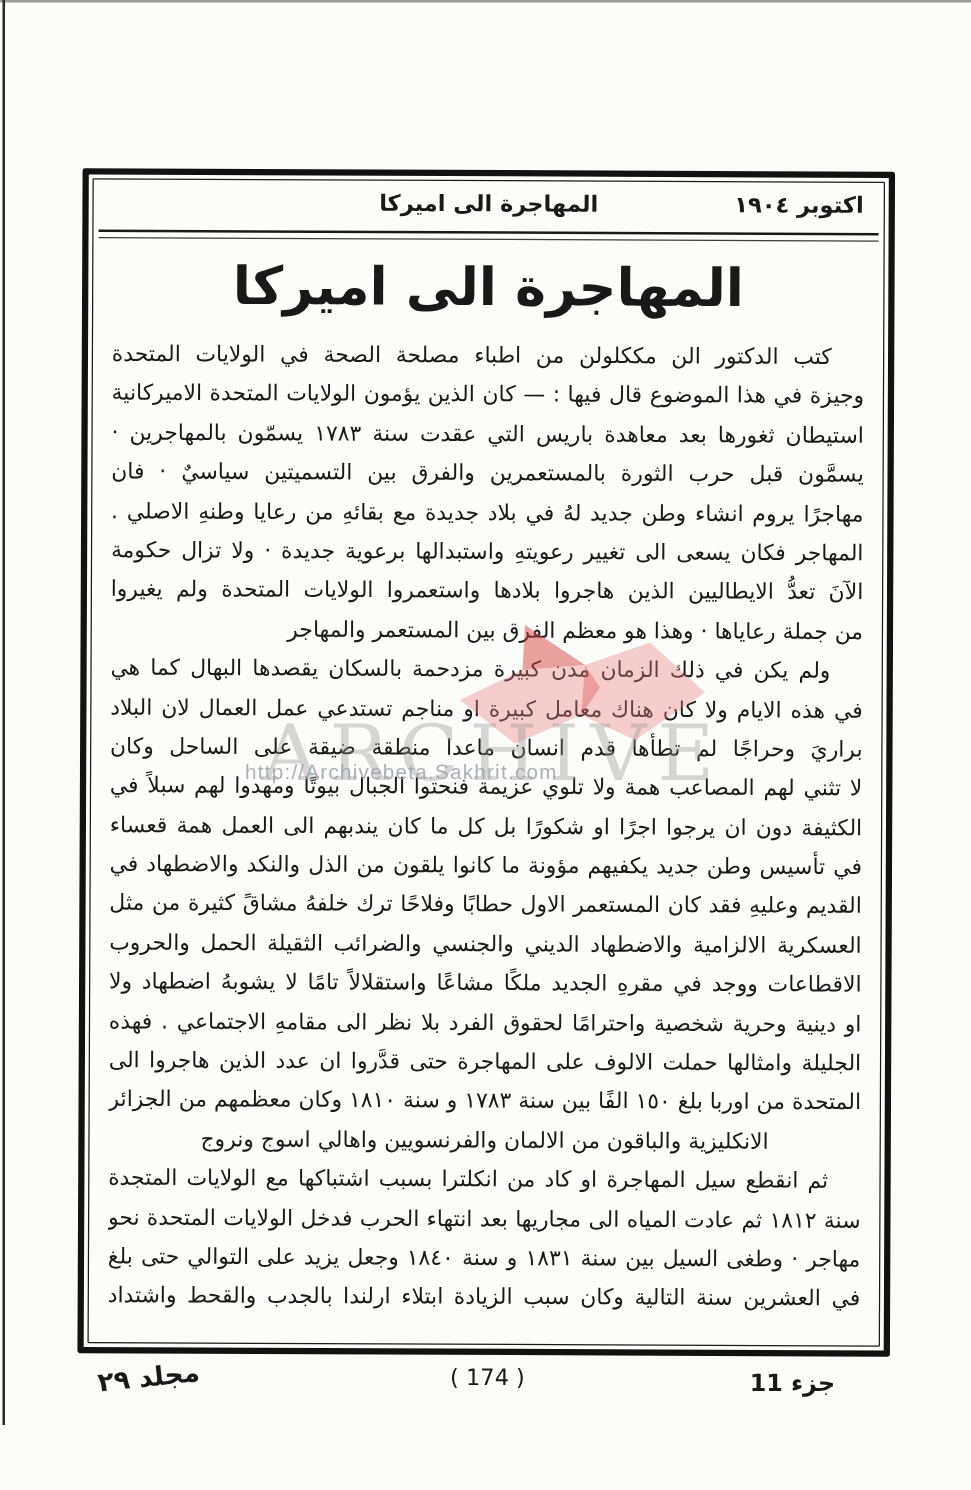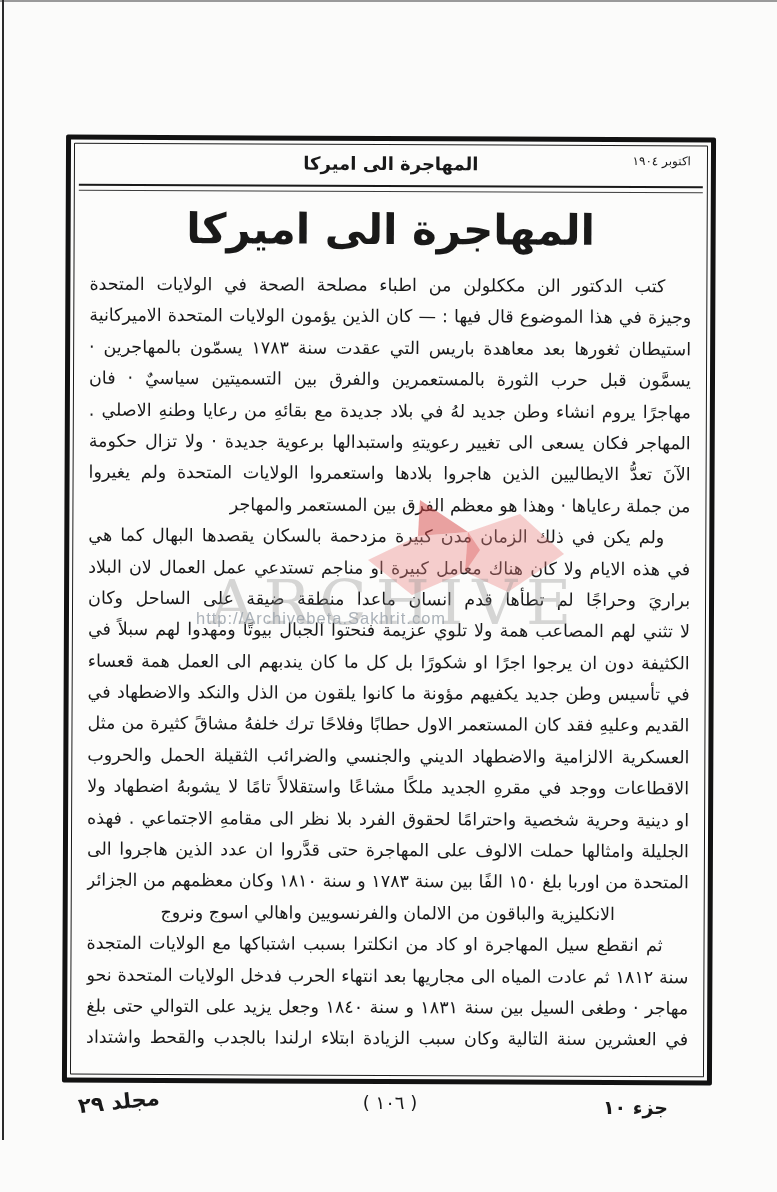--- a/index.html
+++ b/index.html
@@ -21,21 +21,21 @@
     background:#fcfcfb;
   }
   .frame-inner{
     position:absolute;inset:3px;
     border:1px solid #1c1c1c;border-radius:1px;
   }
 
   
   .runhead{position:relative;height:40px;direction:rtl;}
   .runhead .date{
-    position:absolute;right:16px;top:8px;font-size:12px;font-weight:normal;
+    position:absolute;right:16px;top:8px;font-size:18px;font-weight:bold;
   }
   .runhead .rtitle{
     position:absolute;left:0;right:0;top:8px;text-align:center;
     font-size:18px;font-weight:bold;
   }
   .head-rule{margin:0 4px;height:4px;border-top:2px solid #1a1a1a;border-bottom:1px solid #3c3c3c;}
 
   
   .title{
     direction:rtl;text-align:center;margin-top:8px;height:64px;line-height:60px;
@@ -127,16 +127,16 @@
 <svg class="wm wm-logo" viewBox="0 0 196 104" xmlns="http://www.w3.org/2000/svg">
   <polygon points="52,2 100,34 50,38" fill="#d64545" opacity="0.5"></polygon>
   <polygon points="0,62 50,38 100,34 97,74 44,97" fill="#e98080" opacity="0.38"></polygon>
   <polygon points="100,34 152,16 196,56 140,94 97,74" fill="#e98080" opacity="0.38"></polygon>
   <polygon points="100,34 112,52 97,74" fill="#d64545" opacity="0.35"></polygon>
 </svg>
 <div class="wm wm-word">ARCHIVE</div>
 <div class="wm wm-url">http://Archivebeta.Sakhrit.com</div>
 
 <div class="footer">
-  <span class="part">جزء ١٠</span>
-  <span class="pageno">( ١٠٦ )</span>
+  <span class="part">جزء 11</span>
+  <span class="pageno">( 174 )</span>
   <span class="volume">مجلد ٢٩</span>
 </div>
 
 </body></html>

